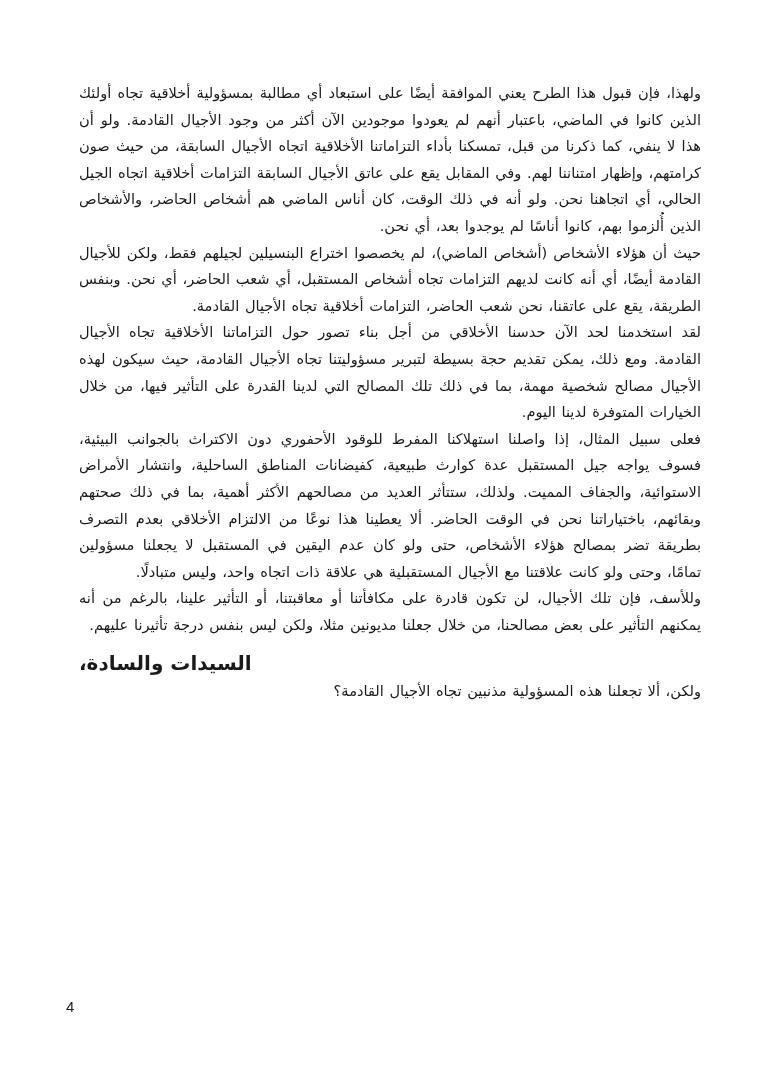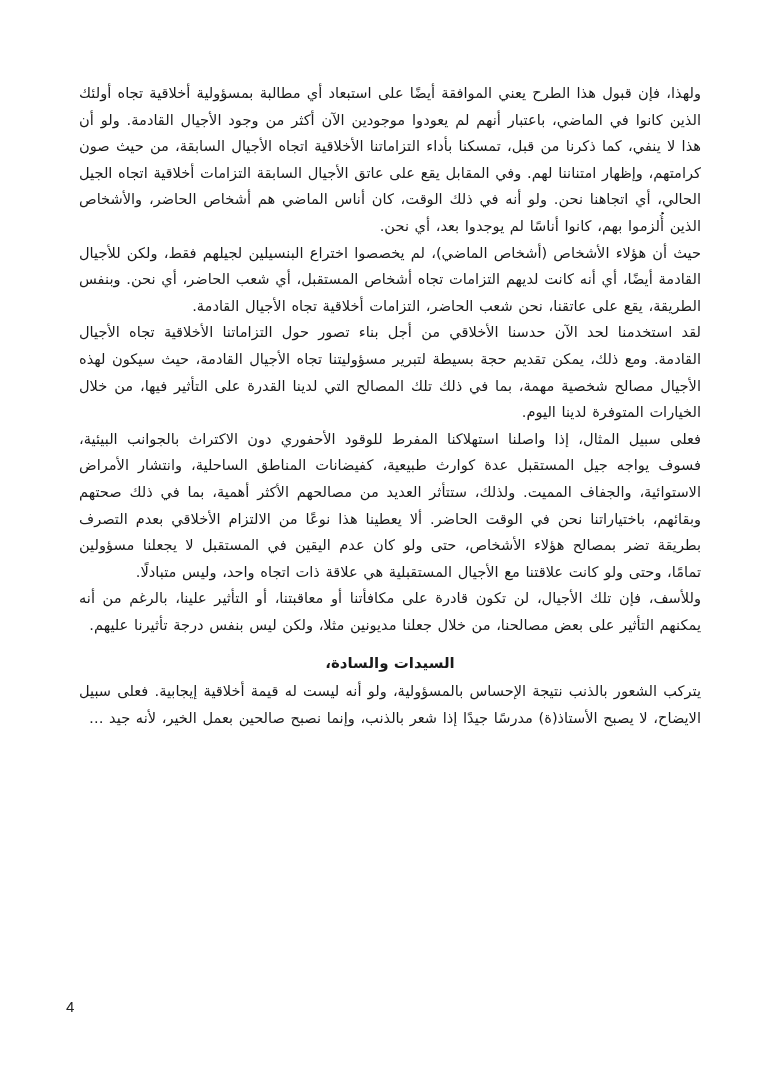--- a/index.html
+++ b/index.html
@@ -27,24 +27,24 @@
       font-size: 14.6px;
       font-weight: normal;
       line-height: 26.6px;
       text-align: justify;
       text-align-last: right;
       letter-spacing: 0;
       word-spacing: 1px;
     }
     .heading {
       margin: 10px 0 0 0;
-      font-size: 15px;
+      font-size: 20px;
       font-weight: bold;
       line-height: 30px;
-      text-align: center;
+      text-align: left;
     }
     .page-number {
       position: absolute;
       left: 66px;
       top: 998px;
       font-family: "Liberation Sans", sans-serif;
       font-size: 15px;
       color: #222;
     }
   </style>
@@ -53,16 +53,16 @@
 
 <div class="page">
   <p class="para">ولهذا، فإن قبول هذا الطرح يعني الموافقة أيضًا على استبعاد أي مطالبة بمسؤولية أخلاقية تجاه أولئك الذين كانوا في الماضي، باعتبار أنهم لم يعودوا موجودين الآن أكثر من وجود الأجيال القادمة. ولو أن هذا لا ينفي، كما ذكرنا من قبل، تمسكنا بأداء التزاماتنا الأخلاقية اتجاه الأجيال السابقة، من حيث صون كرامتهم، وإظهار امتناننا لهم. وفي المقابل يقع على عاتق الأجيال السابقة التزامات أخلاقية اتجاه الجيل الحالي، أي اتجاهنا نحن. ولو أنه في ذلك الوقت، كان أناس الماضي هم أشخاص الحاضر، والأشخاص الذين أُلزموا بهم، كانوا أناسًا لم يوجدوا بعد، أي نحن.</p>
   <p class="para">حيث أن هؤلاء الأشخاص (أشخاص الماضي)، لم يخصصوا اختراع البنسيلين لجيلهم فقط، ولكن للأجيال القادمة أيضًا، أي أنه كانت لديهم التزامات تجاه أشخاص المستقبل، أي شعب الحاضر، أي نحن. وبنفس الطريقة، يقع على عاتقنا، نحن شعب الحاضر، التزامات أخلاقية تجاه الأجيال القادمة.</p>
   <p class="para">لقد استخدمنا لحد الآن حدسنا الأخلاقي من أجل بناء تصور حول التزاماتنا الأخلاقية تجاه الأجيال القادمة. ومع ذلك، يمكن تقديم حجة بسيطة لتبرير مسؤوليتنا تجاه الأجيال القادمة، حيث سيكون لهذه الأجيال مصالح شخصية مهمة، بما في ذلك تلك المصالح التي لدينا القدرة على التأثير فيها، من خلال الخيارات المتوفرة لدينا اليوم.</p>
   <p class="para">فعلى سبيل المثال، إذا واصلنا استهلاكنا المفرط للوقود الأحفوري دون الاكتراث بالجوانب البيئية، فسوف يواجه جيل المستقبل عدة كوارث طبيعية، كفيضانات المناطق الساحلية، وانتشار الأمراض الاستوائية، والجفاف المميت. ولذلك، ستتأثر العديد من مصالحهم الأكثر أهمية، بما في ذلك صحتهم وبقائهم، باختياراتنا نحن في الوقت الحاضر. ألا يعطينا هذا نوعًا من الالتزام الأخلاقي بعدم التصرف بطريقة تضر بمصالح هؤلاء الأشخاص، حتى ولو كان عدم اليقين في المستقبل لا يجعلنا مسؤولين تمامًا، وحتى ولو كانت علاقتنا مع الأجيال المستقبلية هي علاقة ذات اتجاه واحد، وليس متبادلًا.</p>
   <p class="para">وللأسف، فإن تلك الأجيال، لن تكون قادرة على مكافأتنا أو معاقبتنا، أو التأثير علينا، بالرغم من أنه يمكنهم التأثير على بعض مصالحنا، من خلال جعلنا مديونين مثلا، ولكن ليس بنفس درجة تأثيرنا عليهم.</p>
 
   <h2 class="heading">السيدات والسادة،</h2>
 
-  <p class="para">يتركب الشعور بالذنب نتيجة الإحساس بالمسؤولية، ولو أنه ليست له قيمة أخلاقية إيجابية. فعلى سبيل الايضاح، لا يصبح الأستاذ(ة) مدرسًا جيدًا إذا شعر بالذنب، وإنما نصبح صالحين بعمل الخير، لأنه جيد …</p>
+  <p class="para">ولكن، ألا تجعلنا هذه المسؤولية مذنبين تجاه الأجيال القادمة؟</p>
 </div>
 
 <div class="page-number">4</div>
 
 </body></html>

